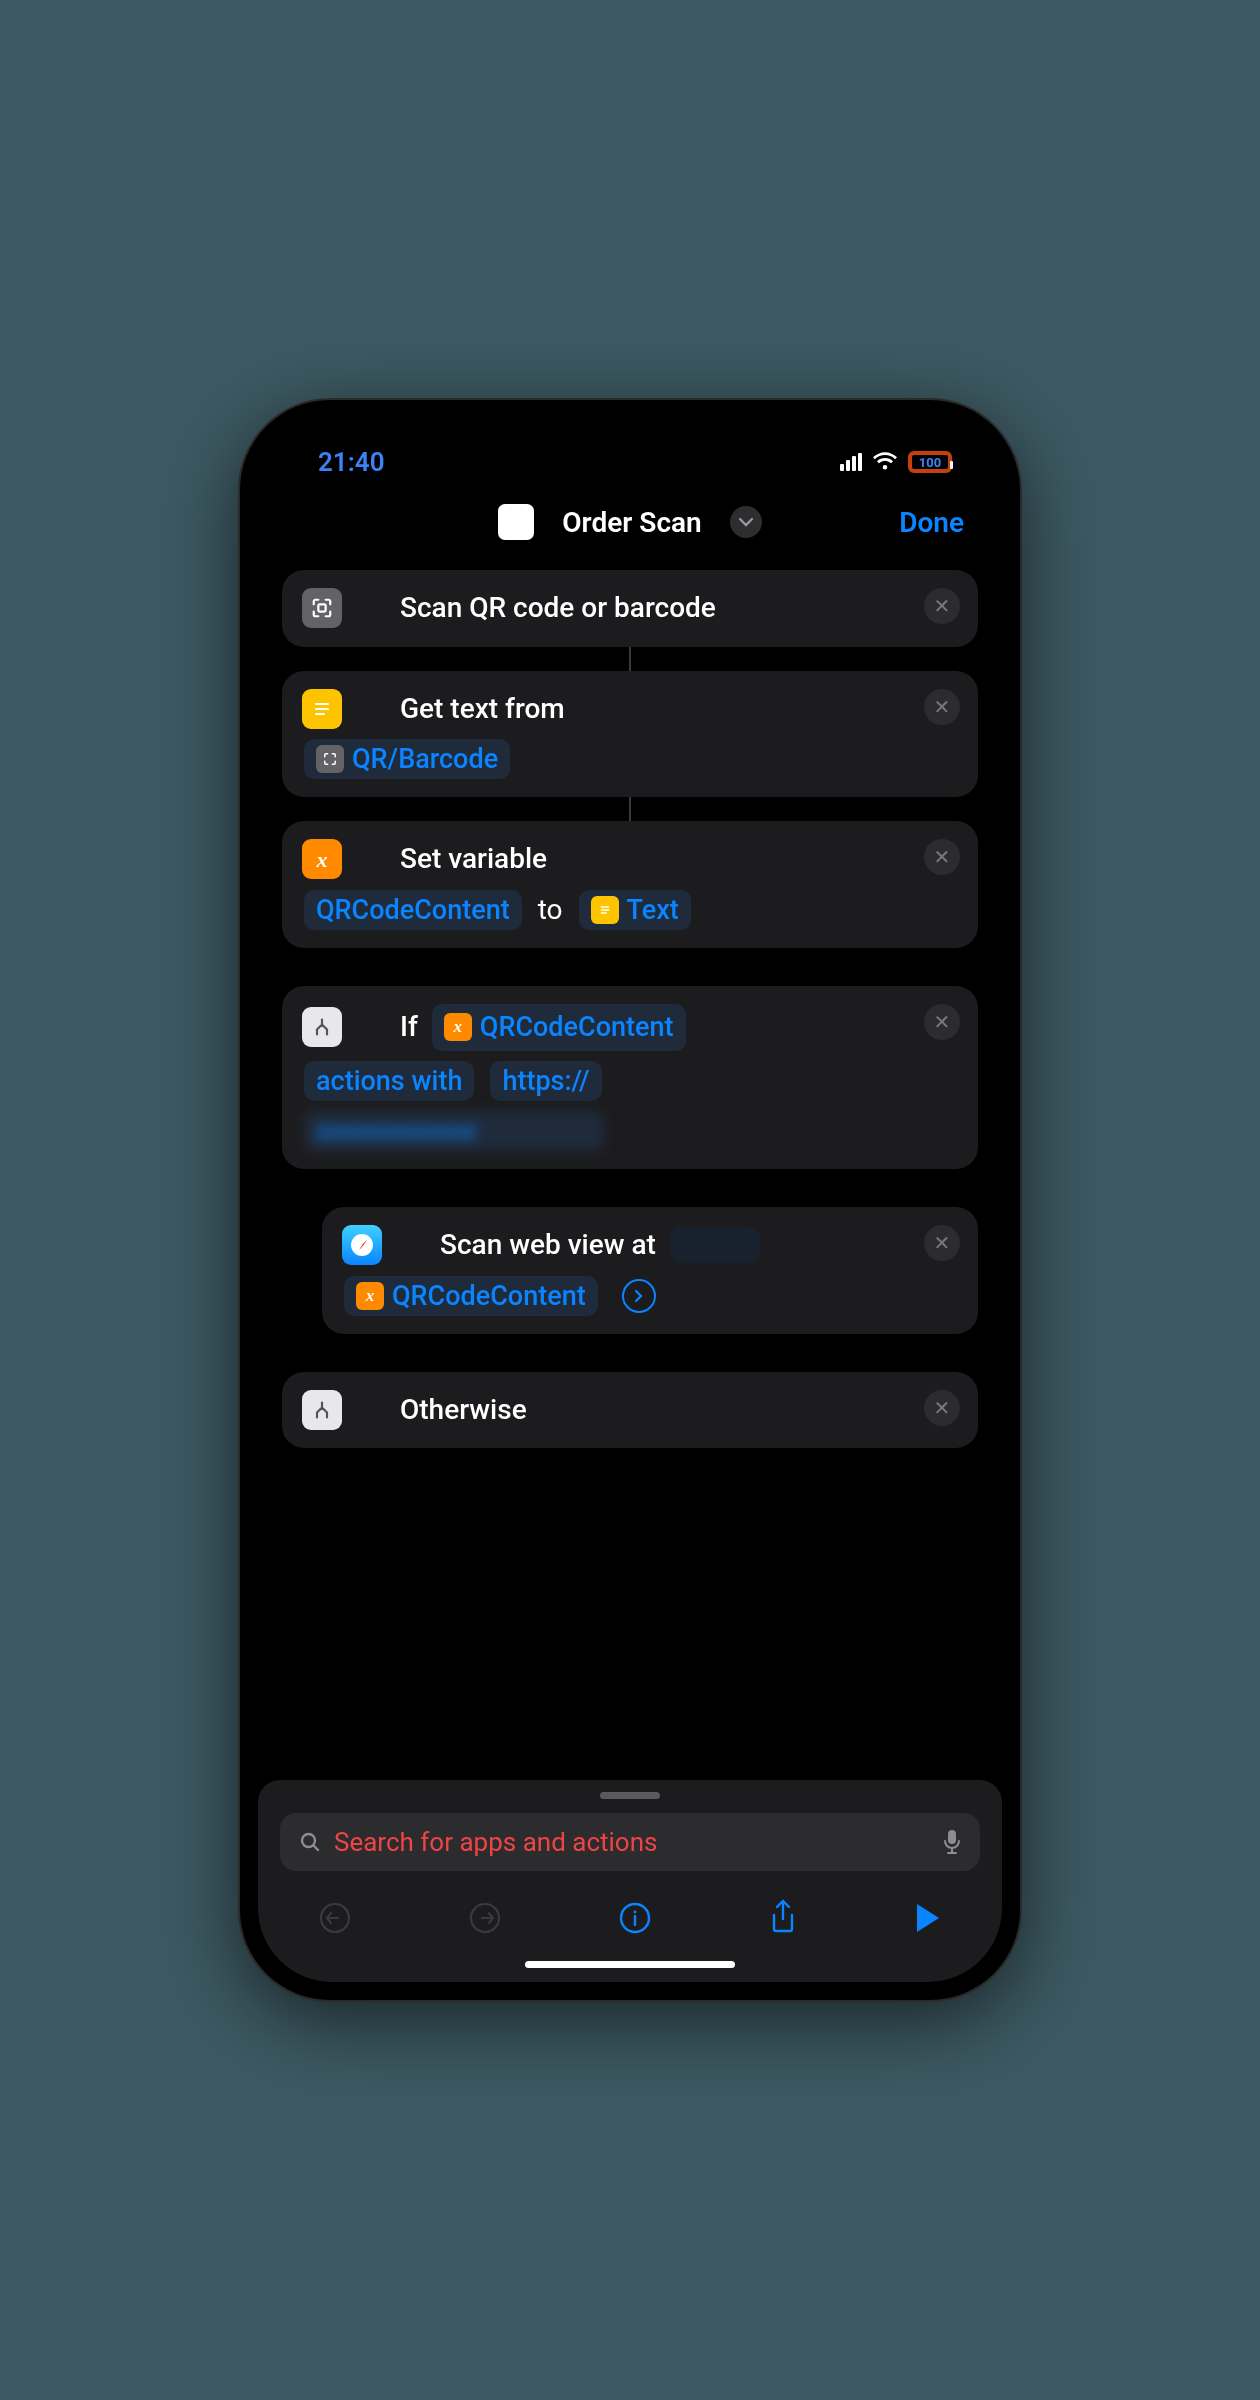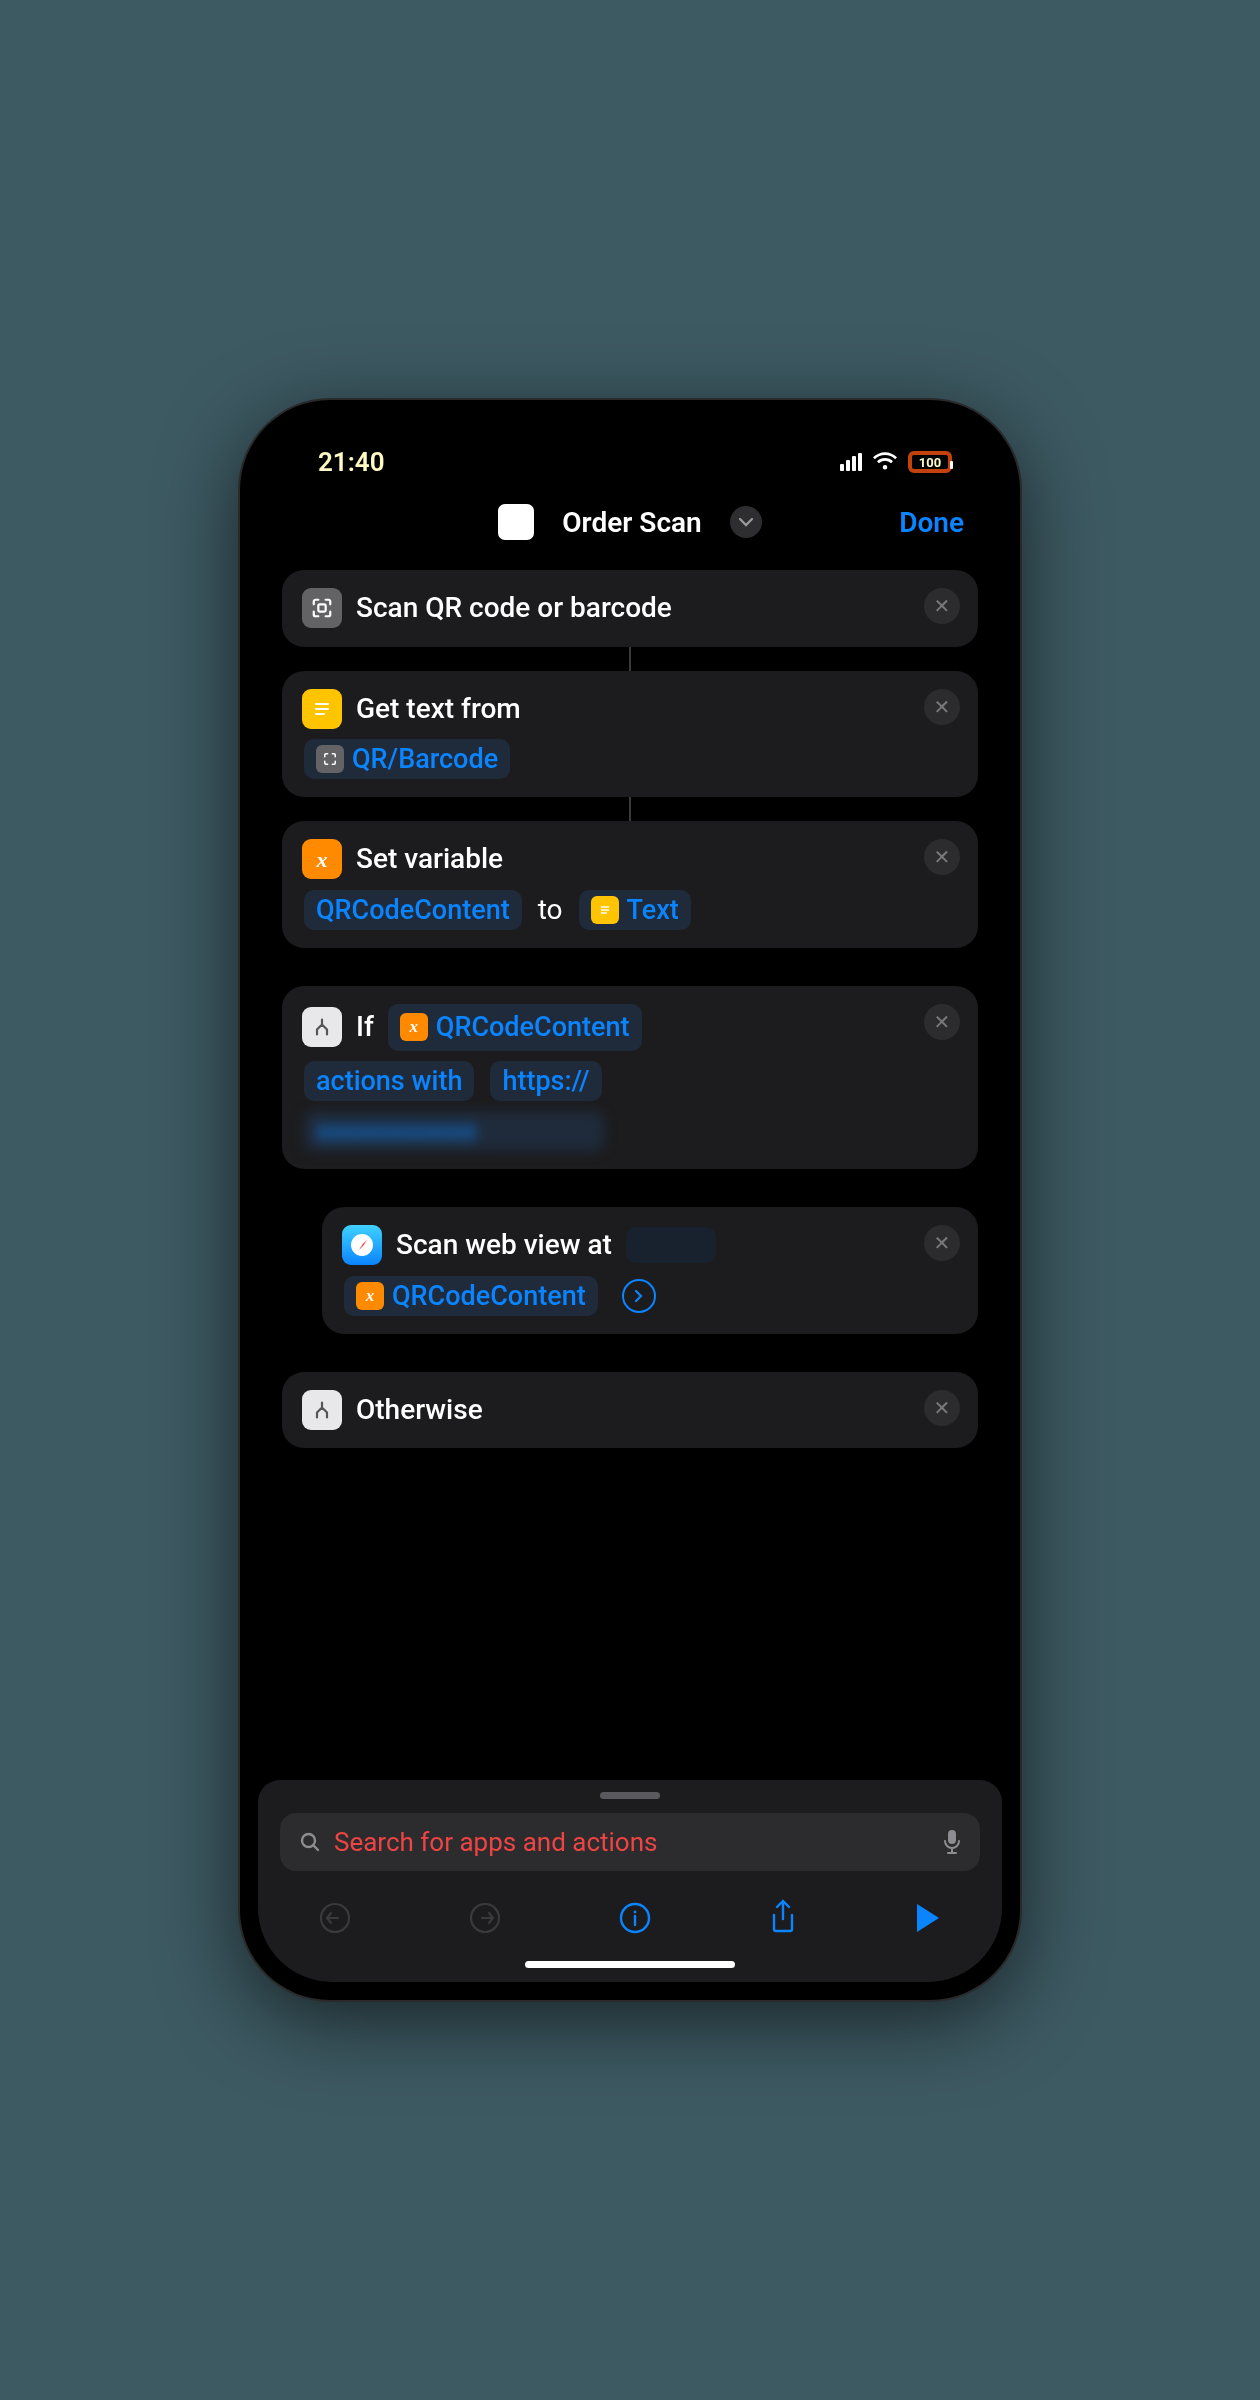--- a/index.html
+++ b/index.html
@@ -40,21 +40,21 @@
     height: 44px;
     background: #000;
     border-radius: 26px;
     z-index: 10;
   }
   .status-bar {
     display: flex;
     justify-content: space-between;
     align-items: center;
     padding: 28px 50px 12px 60px;
-    color: #fef9c3;
+    color: #3b82f6;
     font-size: 26px;
     font-weight: 600;
     height: 72px;
   }
   .status-right { display: flex; align-items: center; gap: 10px; }
   .signal-bars { display: flex; align-items: flex-end; gap: 2px; height: 18px; }
   .signal-bars span { width: 4px; background: #fff; border-radius: 1px; }
   .signal-bars span:nth-child(1){height:7px}.signal-bars span:nth-child(2){height:11px}.signal-bars span:nth-child(3){height:15px}.signal-bars span:nth-child(4){height:18px}
   .battery-box {
     width: 44px; height: 22px; border: 4px solid #c2410c; border-radius: 6px;
@@ -89,21 +89,21 @@
   .card-row { display:flex; align-items:center; gap:14px; flex-wrap:wrap; line-height:1.45; }
   .action-icon {
     width:40px; height:40px; border-radius:9px; display:flex; align-items:center; justify-content:center;
     color:#fff; font-size:22px; flex-shrink:0;
   }
   .icon-gray { background:#636366; }
   .icon-yellow { background:#ffc400; }
   .icon-orange { background:#ff8a00; }
   .icon-white { background:#e8e8ea; color:#555; }
   .icon-safari { background:linear-gradient(180deg,#3fd1ff,#0a84ff); position:relative; }
-  .label-text { color:#fff; font-size:28px; font-weight:500; }
+  .label-text { color:#fff; font-size:28px; font-weight:500;margin-left:44px; }
   .close-btn {
     position:absolute; right:18px; top:18px; width:36px; height:36px; border-radius:50%;
     background:#2c2c2e; color:#7a7a7e; display:flex; align-items:center; justify-content:center; font-size:20px;
   }
   .connector {
     width:2px; height:24px; background:#3a3a3c; margin:0 auto;
   }
   .gap { height:38px; }
   .pill {
     background:#1f2b3b; border-radius:10px; padding:4px 12px; color:#0a84ff; font-size:27px; font-weight:500;

